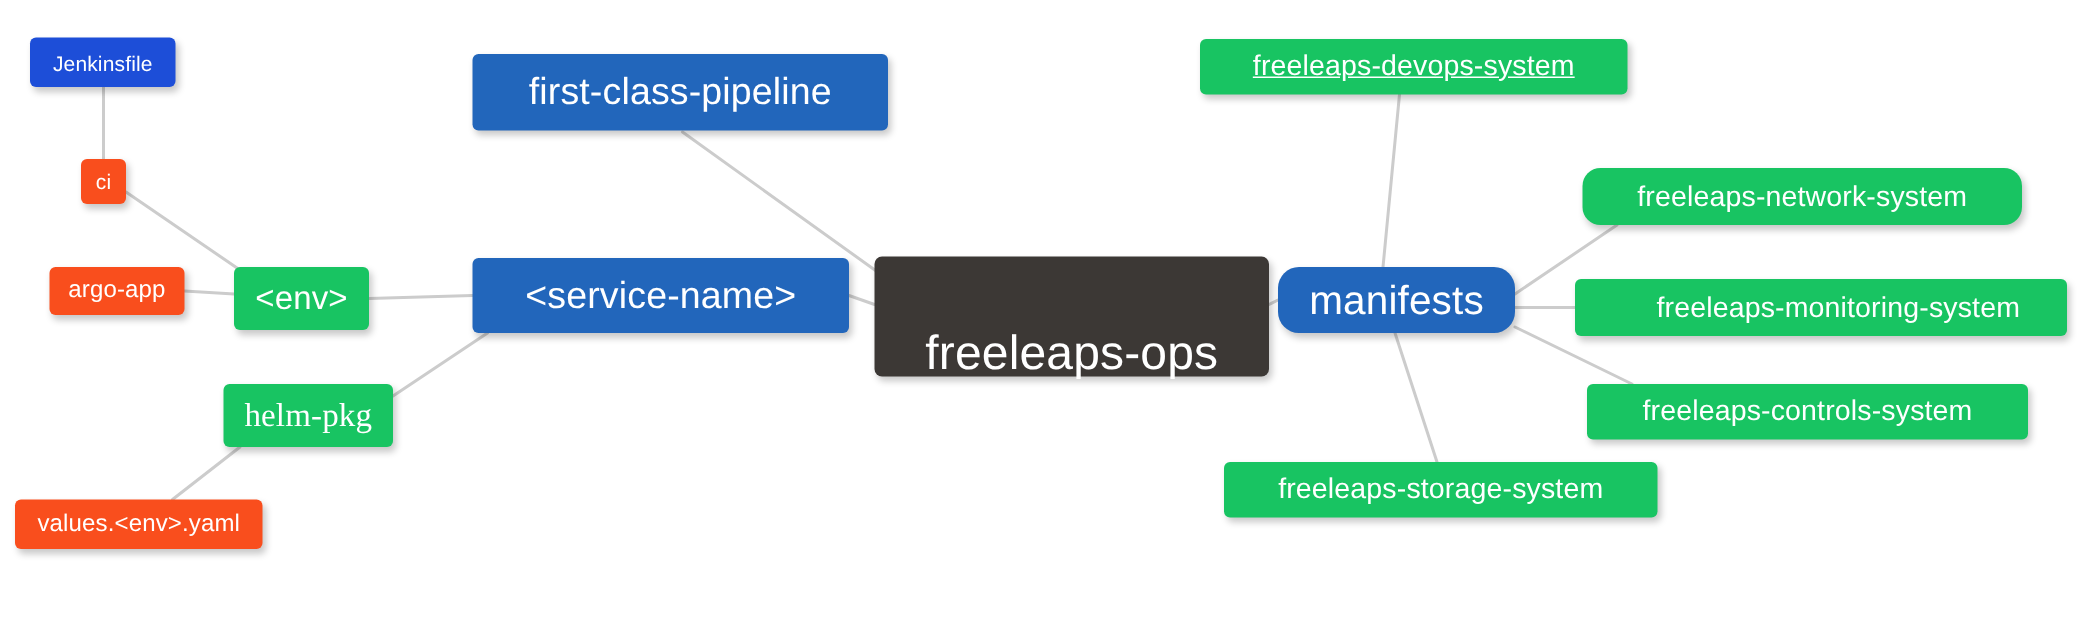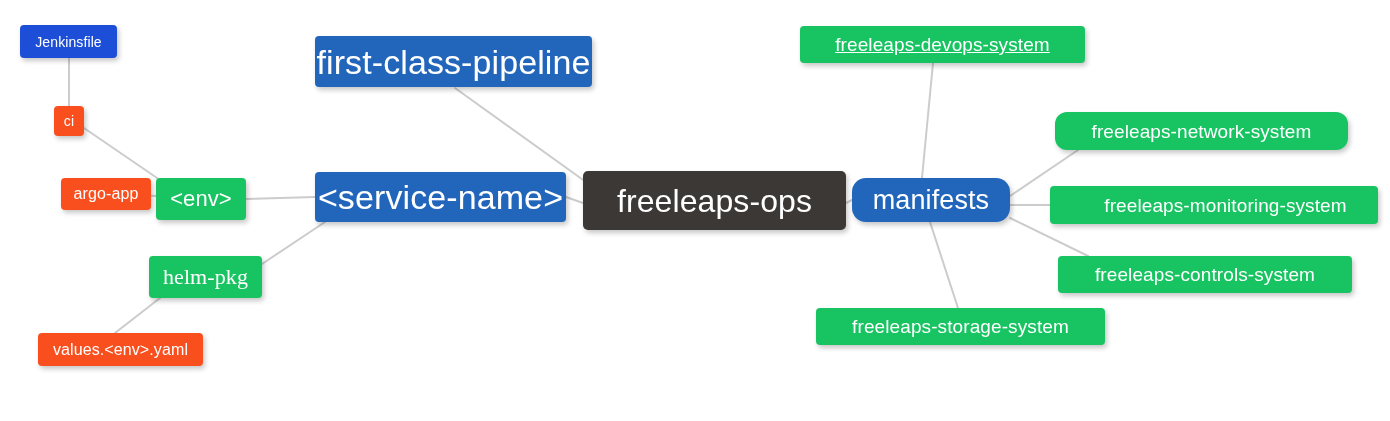--- a/index.html
+++ b/index.html
@@ -50,25 +50,25 @@
   }
   .n-green {
     background: #18c462;
   }
   .n-orange {
     background: #1d4ed8;
   }
   .n-red {
     background: #f94e1d;
   }
-  .sz-xl { font-size: 34px; }
+  .sz-xl { font-size: 25px; }
   .sz-lg { font-size: 27px; }
   .sz-md { font-size: 22px; }
   .sz-sm { font-size: 19px; }
-  .sz-xs { font-size: 16px; margin-left: 28px; }
+  .sz-xs { font-size: 16px; }
   .sz-xxs { font-size: 14px; }
 </style>
 </head>
 <body>
 
 <div id="mindmap-canvas">
   <svg id="edge-layer" width="1390" height="421" viewBox="0 0 1390 421">
       <line x1="583" y1="203" x2="566" y2="197" stroke="#cccccc" stroke-width="2" stroke-linecap="round"></line>
       <line x1="586" y1="182" x2="455" y2="88" stroke="#cccccc" stroke-width="2" stroke-linecap="round"></line>
       <line x1="846" y1="203" x2="852" y2="200" stroke="#cccccc" stroke-width="2" stroke-linecap="round"></line>
@@ -78,21 +78,21 @@
       <line x1="156" y1="196" x2="123" y2="194" stroke="#cccccc" stroke-width="2" stroke-linecap="round"></line>
       <line x1="69" y1="106" x2="69" y2="58" stroke="#cccccc" stroke-width="2" stroke-linecap="round"></line>
       <line x1="160" y1="298" x2="115" y2="333" stroke="#cccccc" stroke-width="2" stroke-linecap="round"></line>
       <line x1="922" y1="178" x2="933" y2="63" stroke="#cccccc" stroke-width="2" stroke-linecap="round"></line>
       <line x1="1010" y1="196" x2="1078" y2="150" stroke="#cccccc" stroke-width="2" stroke-linecap="round"></line>
       <line x1="1010" y1="205" x2="1050" y2="205" stroke="#cccccc" stroke-width="2" stroke-linecap="round"></line>
       <line x1="1010" y1="218" x2="1088" y2="256" stroke="#cccccc" stroke-width="2" stroke-linecap="round"></line>
       <line x1="930" y1="222" x2="958" y2="308" stroke="#cccccc" stroke-width="2" stroke-linecap="round"></line>
     </svg>
   <div id="node-layer">
-      <div class="node n-root " style="left: 583px; top: 171px; width: 263px; height: 59px;">
+      <div class="node n-root " style="left: 583px; top: 171px; width: 263px; height: 80px; align-items: flex-end;">
         <span>freeleaps-ops</span>
       </div>
       <div class="node n-blue sz-xl" style="left: 315px; top: 172px; width: 251px; height: 50px;">
         <span>&lt;service-name&gt;</span>
       </div>
       <div class="node n-blue sz-xl" style="left: 315px; top: 36px; width: 277px; height: 51px;">
         <span>first-class-pipeline</span>
       </div>
       <div class="node n-blue sz-lg" style="left: 852px; top: 178px; width: 158px; height: 44px; border-radius: 14px;">
         <span>manifests</span>

